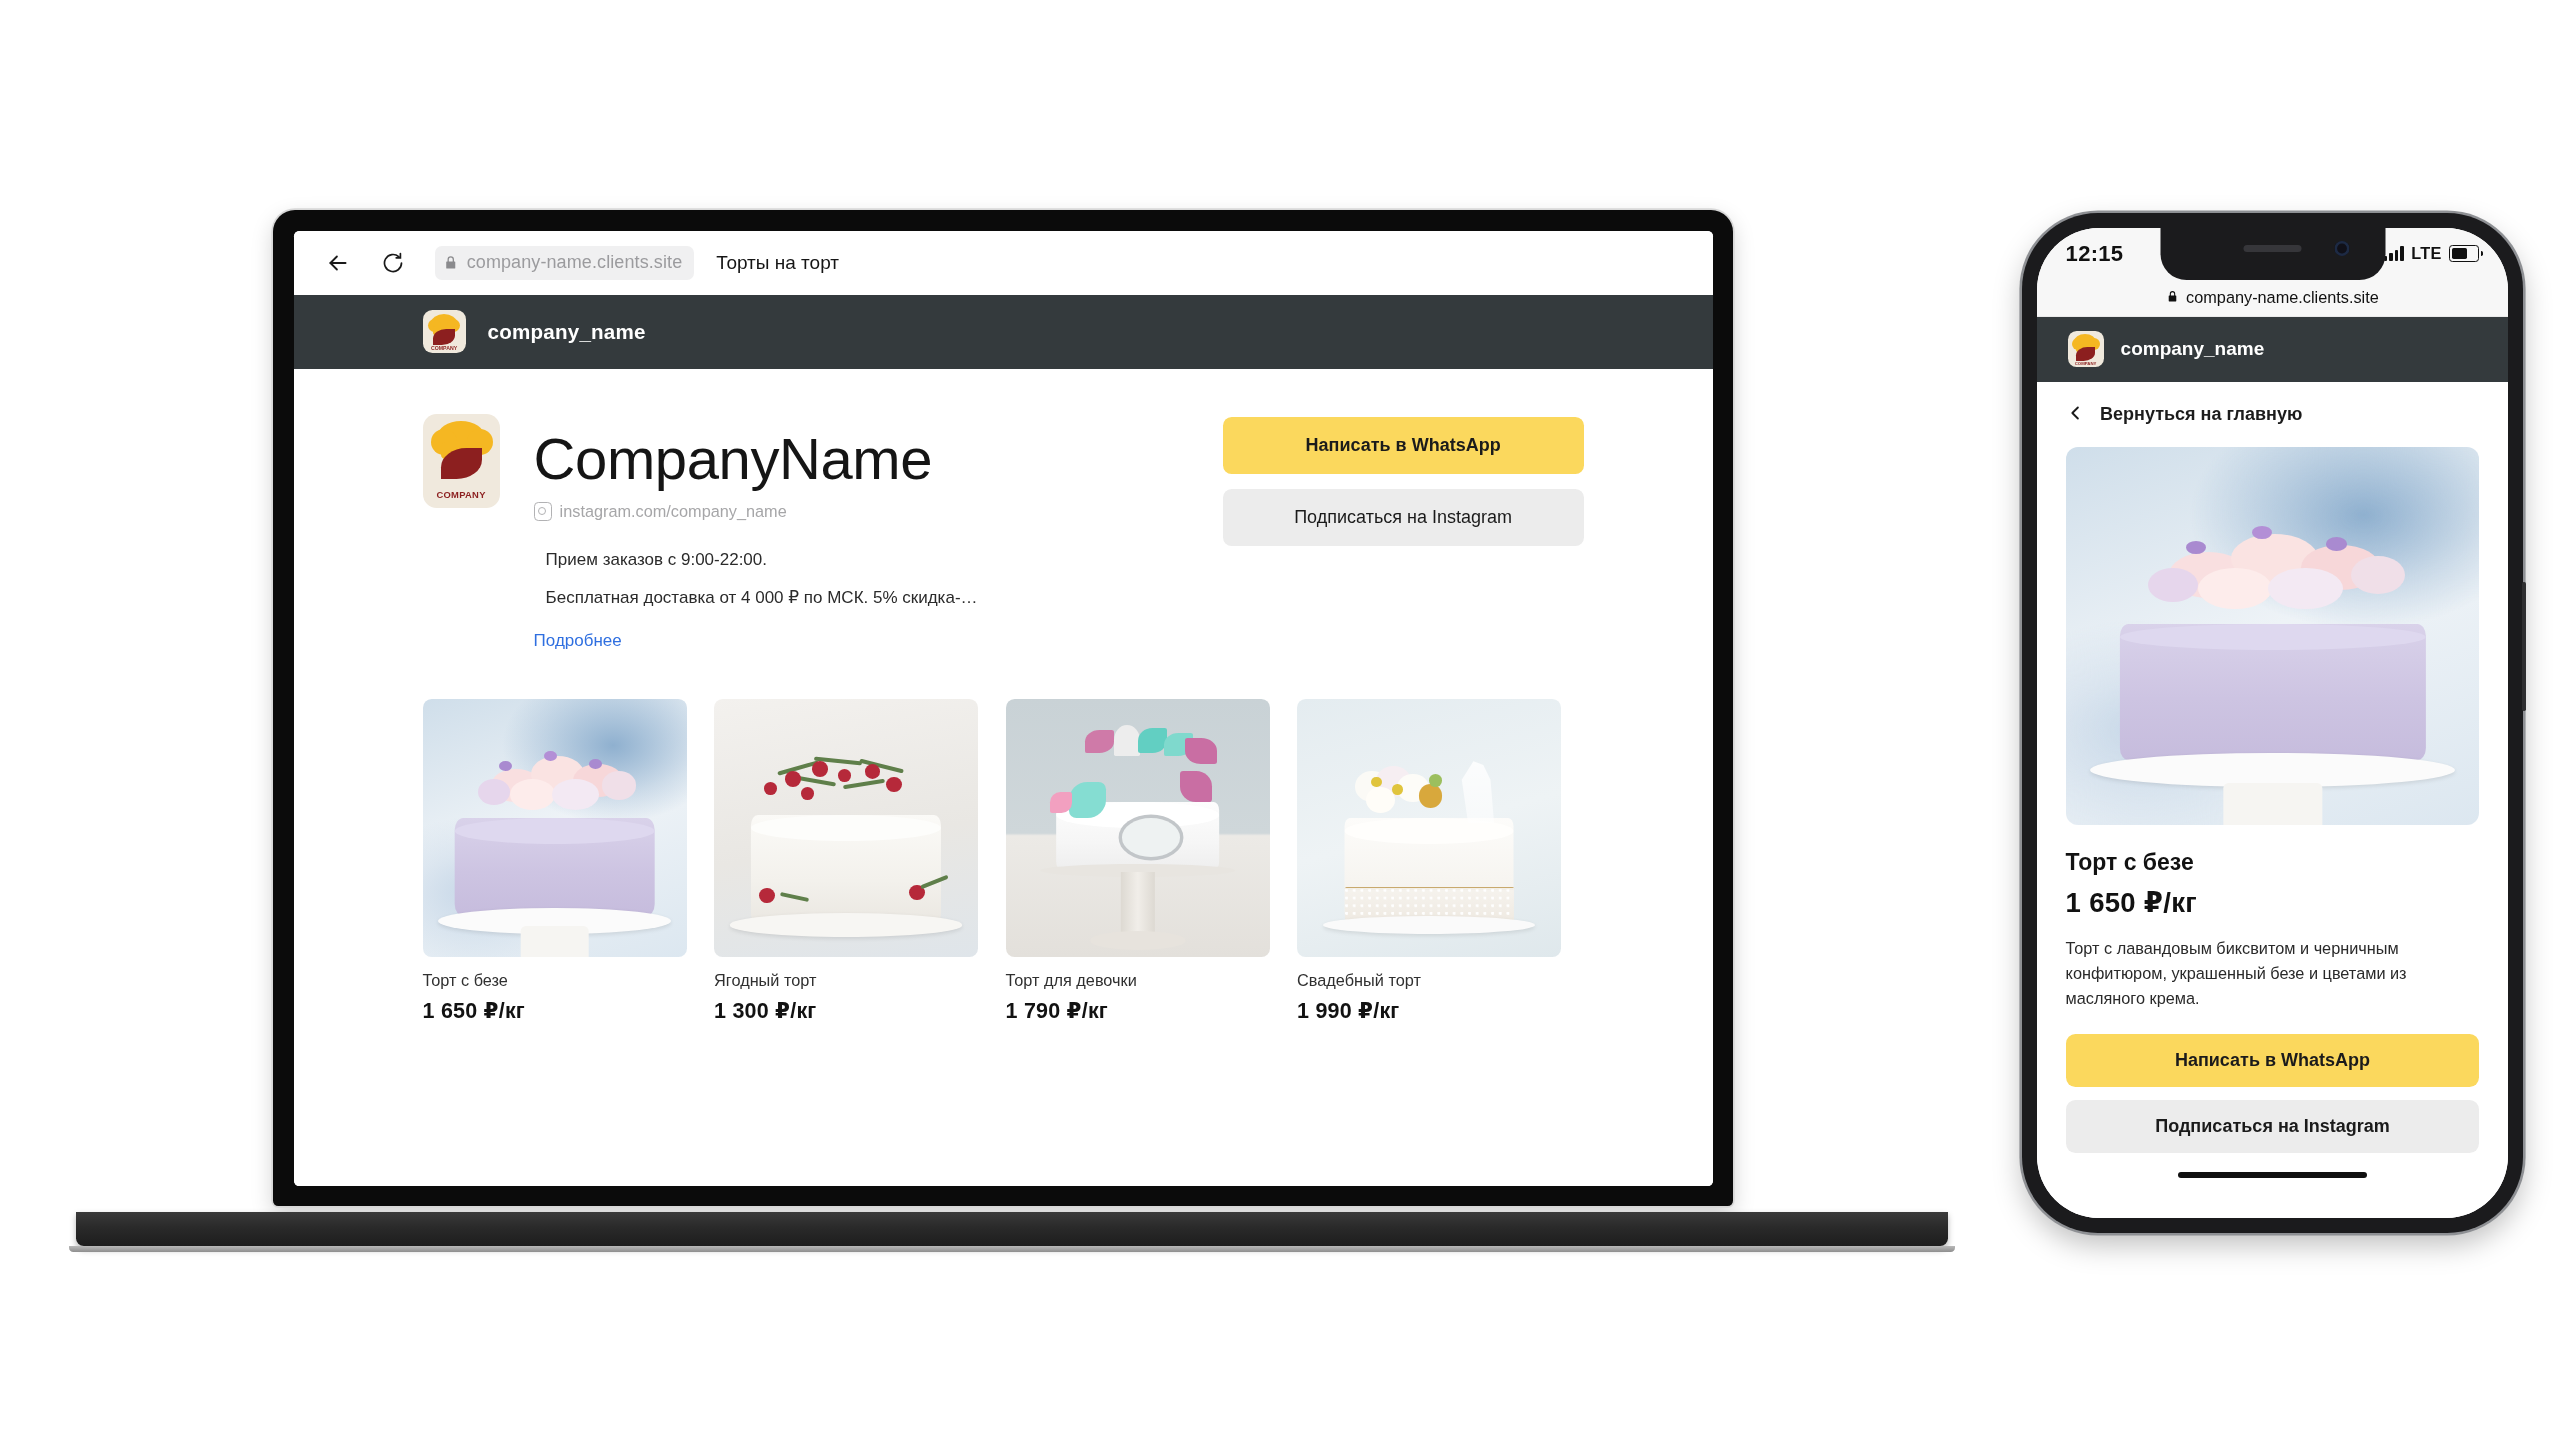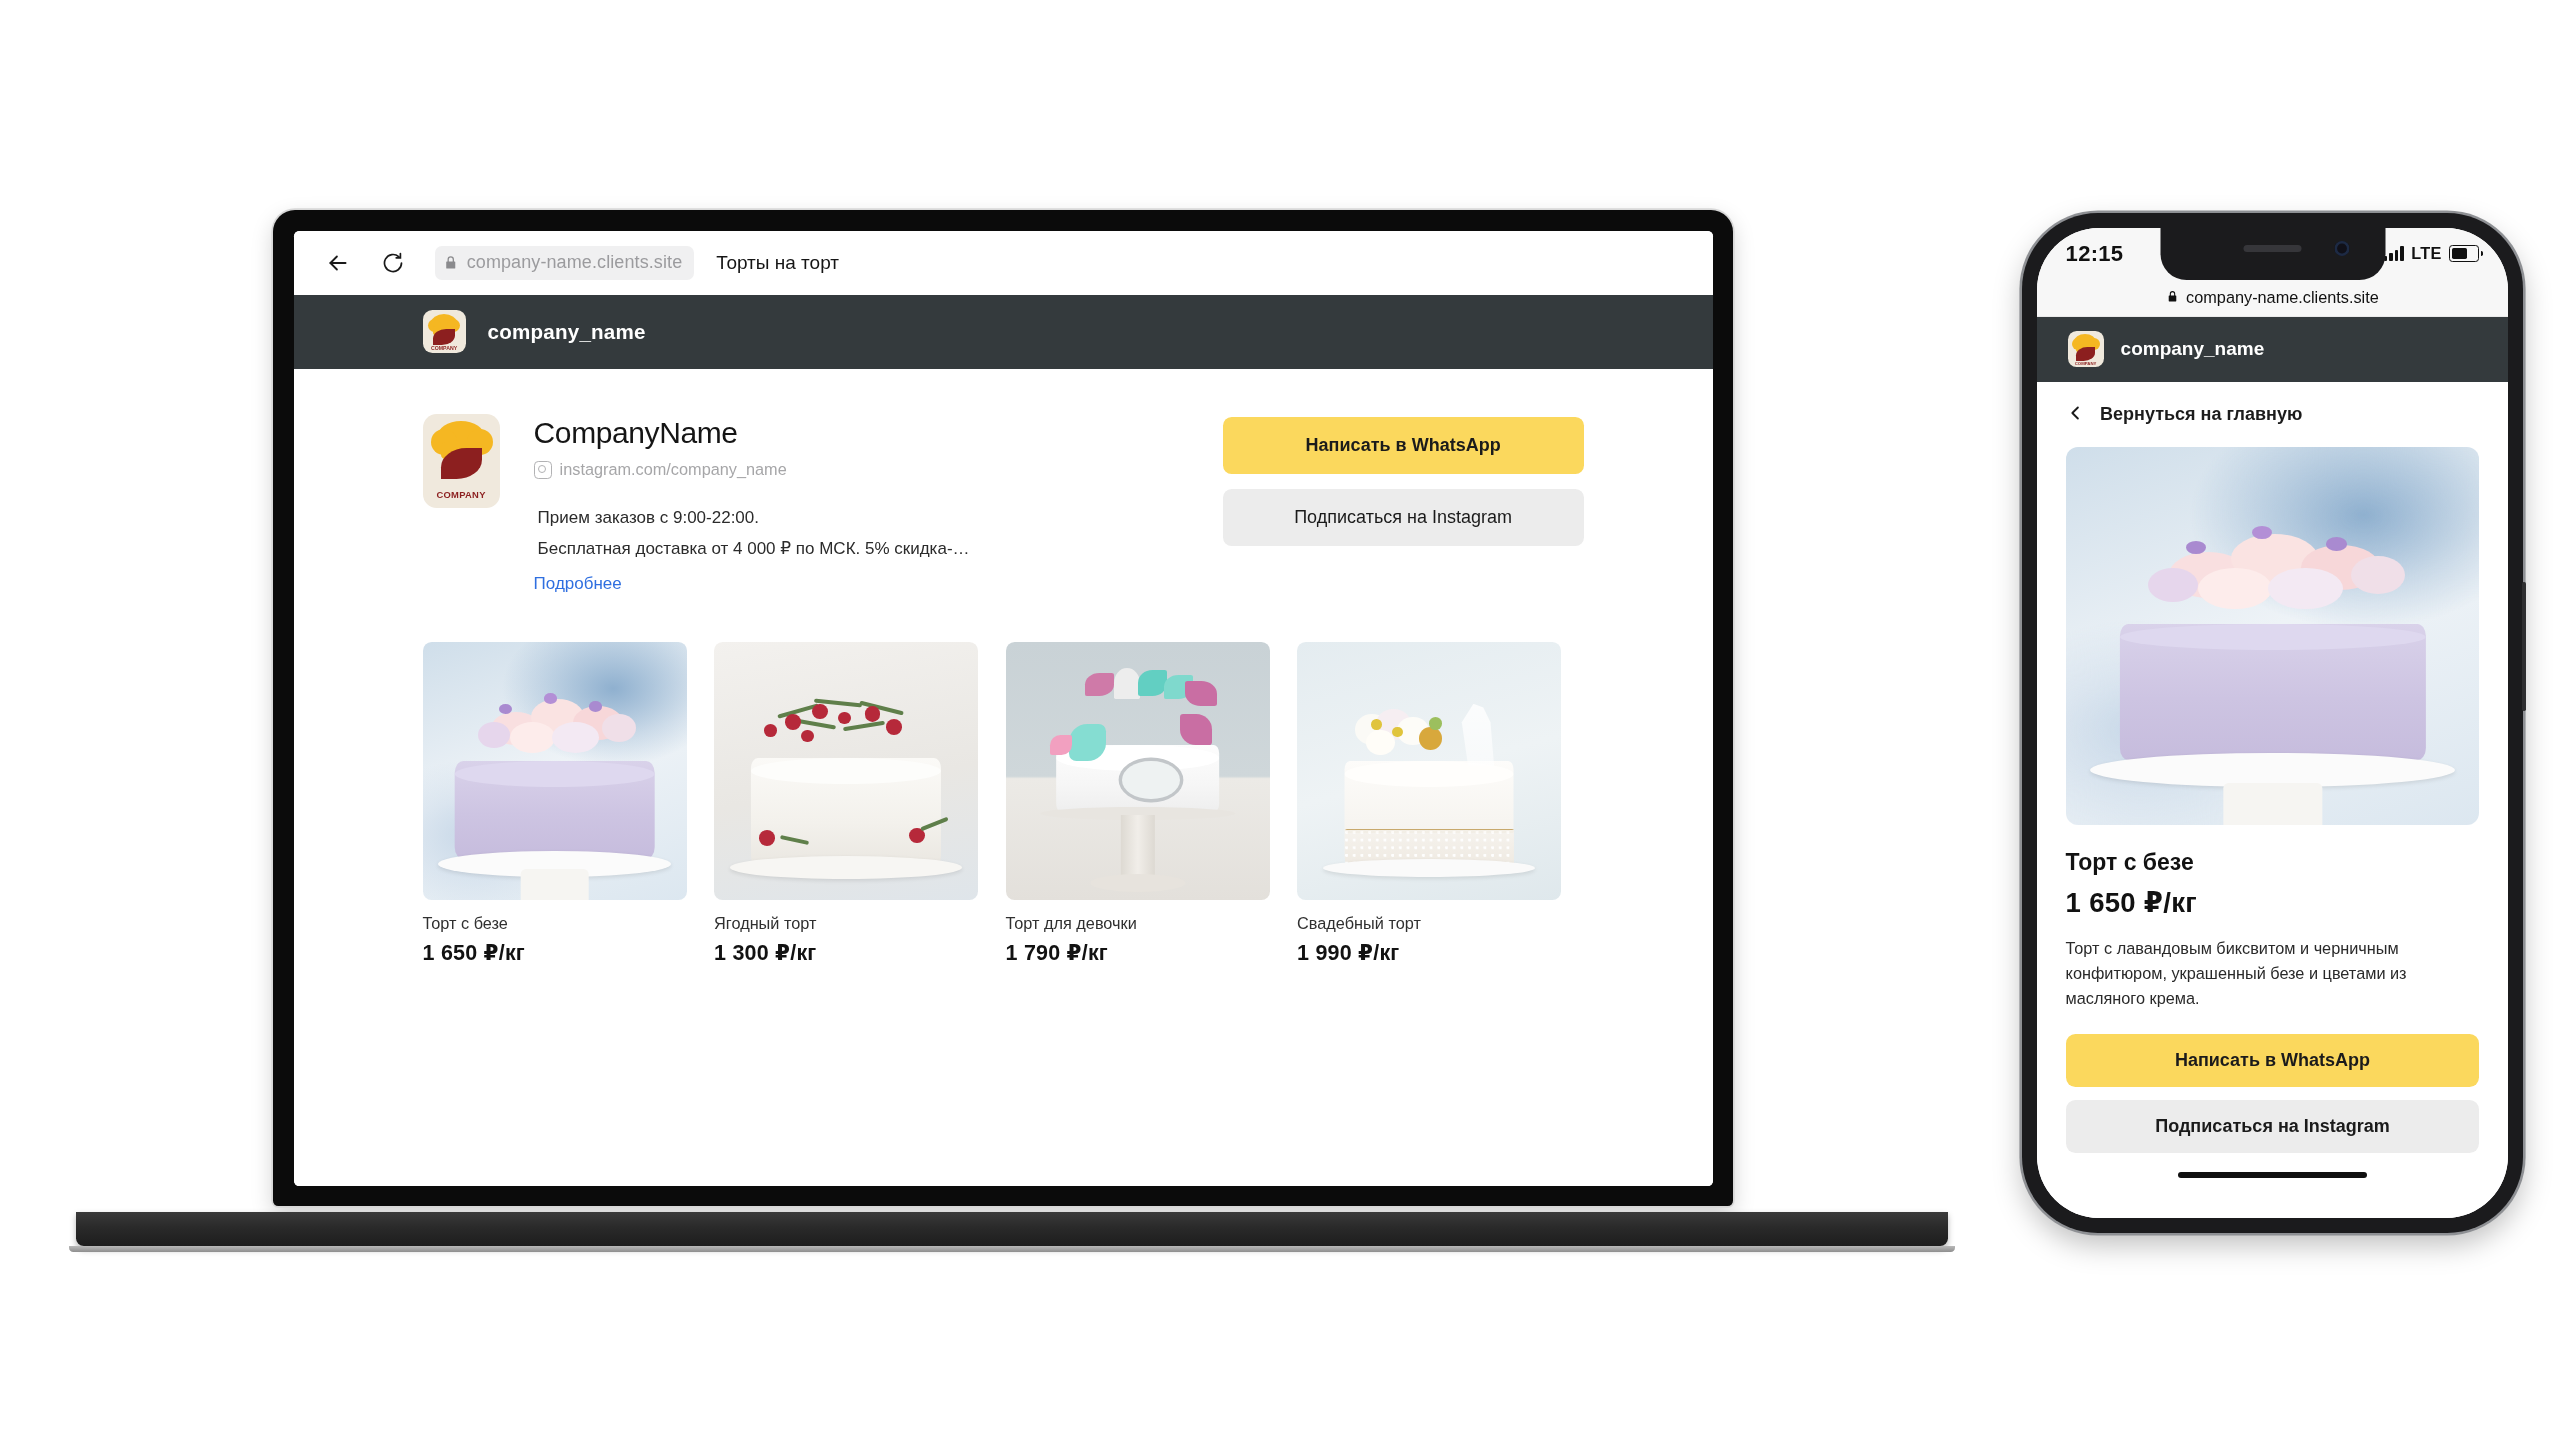--- a/index.html
+++ b/index.html
@@ -37,29 +37,29 @@
   
   .lg-hat{position:absolute;background:#f5b722;border-radius:50%;}
   .lg-leaf{position:absolute;background:#8c1f1f;}
   .lg-word{position:absolute;left:0;right:0;text-align:center;color:#8c1f1f;
            font-weight:700;font-family:"Liberation Sans",sans-serif;}
 
   
   .site-body{flex:1 1 auto;background:#fff;padding:45px 129px 0 129px;overflow:hidden;}
   .hero{display:flex;align-items:flex-start;}
   .hero-info{margin-left:34px;padding-top:3.4px;flex:1 1 auto;min-width:0;}
-  .company-title{font-size:30px;font-weight:400;color:#151515;letter-spacing:-0.4px;
-                 line-height:1.05;margin:0 0 12px 0;}
+  .company-title{font-size:58px;font-weight:400;color:#151515;letter-spacing:-0.4px;
+                 line-height:1.05;margin:12px 0 12px 0;}
   .ig-row{display:flex;align-items:center;gap:7.7px;margin-bottom:26px;}
   .ig-glyph{width:16.3px;height:16.3px;border:1.7px solid #b2b2b4;border-radius:4.3px;
             position:relative;flex:0 0 auto;}
   .ig-glyph::after{content:"";position:absolute;left:3.4px;top:3.4px;width:6px;height:6px;
             border:1.7px solid #b2b2b4;border-radius:50%;}
   .ig-link{font-size:16.3px;color:#a6a6a8;}
-  .desc{font-size:17px;color:#2b2b2b;line-height:1.55;margin:4px;}
+  .desc{font-size:17px;color:#2b2b2b;line-height:1.55;margin:12px;}
   .more-link{display:inline-block;margin-top:7.7px;font-size:17px;color:#2f6fe0;}
 
   .hero-actions{margin-left:38px;display:flex;flex-direction:column;gap:14.6px;
                 width:361px;flex:0 0 auto;padding-top:3.4px;}
   .btn{height:57px;border-radius:8.6px;display:flex;align-items:center;justify-content:center;
        font-size:18px;font-weight:700;border:none;cursor:pointer;color:#1b1b1b;}
   .btn-wa{background:#fbd85d;}
   .btn-ig{background:#ececec;font-weight:400;}
 
   

